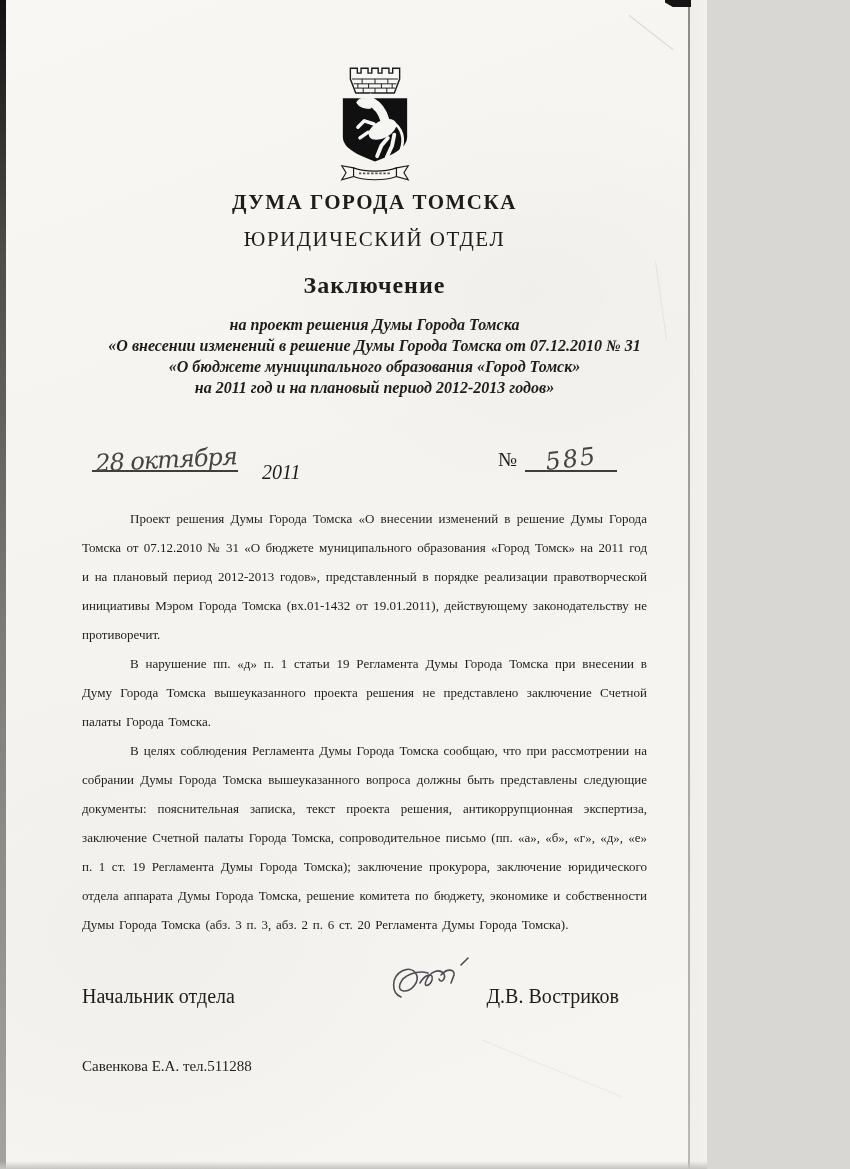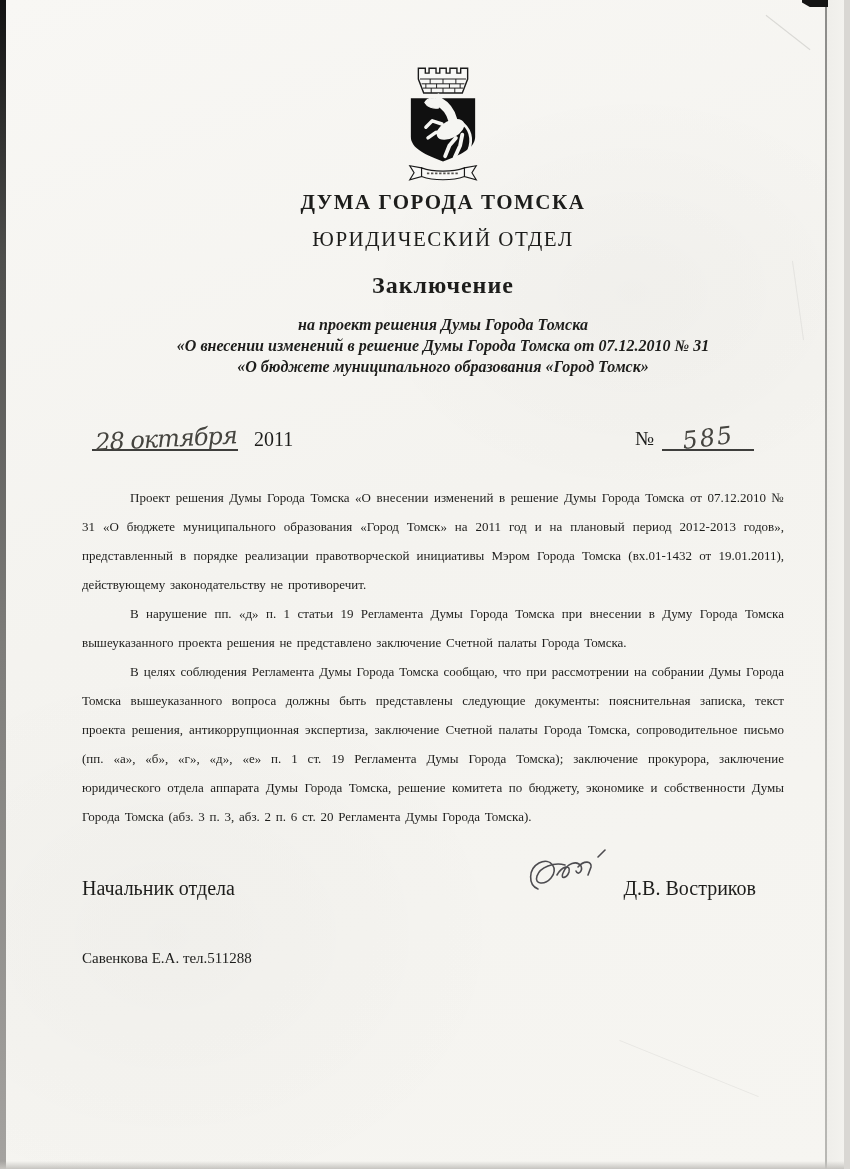--- a/index.html
+++ b/index.html
@@ -1,20 +1,20 @@
 <!DOCTYPE html>
 <html><head>
 <meta charset="utf-8">
 <style>
   html,body { margin:0; padding:0; }
   body { width:850px; height:1169px; overflow:hidden; background:#d9d7d3;
          font-family:"Liberation Serif","DejaVu Serif",serif; color:#1d1d1b; }
 
   .scan {
-    position:relative; width:844px; height:1169px;
+    position:relative; width:707px; height:1169px;
     background:
       radial-gradient(ellipse 400px 300px at 75% 25%, rgba(0,0,0,0.02), transparent 70%),
       radial-gradient(ellipse 500px 400px at 20% 80%, rgba(0,0,0,0.018), transparent 70%),
       linear-gradient(160deg, #f8f7f4 0%, #f4f3ef 45%, #f6f5f1 100%);
     overflow:hidden;
   }
 
   
   .edge-left { position:absolute; left:0; top:0; bottom:0; width:6px;
     background:linear-gradient(180deg,#121212 0%, #4e4e4c 22%, #7d7c79 55%, #a5a3a0 100%); }
@@ -45,21 +45,21 @@
   .dateline { display:flex; justify-content:space-between; align-items:flex-end;
     margin:44px 30px 0 10px; }
   .date-left { display:flex; align-items:flex-end; }
   .underlined { display:inline-block; border-bottom:2px solid #3e3e3c; }
   .date-slot { min-width:146px; }
   .num-slot { min-width:92px; text-align:center; }
   .handwriting { font-family:"DejaVu Serif","Liberation Serif",serif; font-style:italic;
     color:#45443f; display:inline-block; }
   .date-hw { font-size:24px; letter-spacing:-1px; transform:rotate(-3deg) translateY(4px); padding-left:3px; }
   .num-hw { font-size:24px; letter-spacing:2px; transform:rotate(-7deg) translateY(3px); }
-  .year { font-size:20px; margin-left:16px; position:relative; top:0; }
+  .year { font-size:20px; margin-left:24px; position:relative; top:12px;font-style:italic; }
   .num-label { font-size:20px; margin-right:4px; position:relative; top:2px; }
 
   
   .body-text { margin-top:32px; }
   .para { margin:0 0 0 0; font-size:13px; line-height:29px; text-align:justify;
     text-indent:48px; word-spacing:1.5px; }
 
   
   .sigrow { position:relative; display:flex; justify-content:space-between;
     margin:46px 20px 0 0; font-size:20px; }
@@ -116,20 +116,21 @@
       </svg>
 
       <div class="org">ДУМА ГОРОДА ТОМСКА</div>
       <div class="dept">ЮРИДИЧЕСКИЙ ОТДЕЛ</div>
       <div class="doc-title">Заключение</div>
 
       <div class="subtitle">
         <div>на проект решения Думы Города Томска</div>
         <div>«О внесении изменений в решение Думы Города Томска от 07.12.2010 № 31</div>
         <div>«О бюджете муниципального образования «Город Томск»</div>
+        <div>на 2011 год и на плановый период 2012-2013 годов»</div>
       </div>
     </div>
 
     <div class="dateline">
       <div class="date-left">
         <span class="underlined date-slot"><span class="handwriting date-hw">28 октября</span></span>
         <span class="year">2011</span>
       </div>
       <div class="num-right">
         <span class="num-label">№</span>

